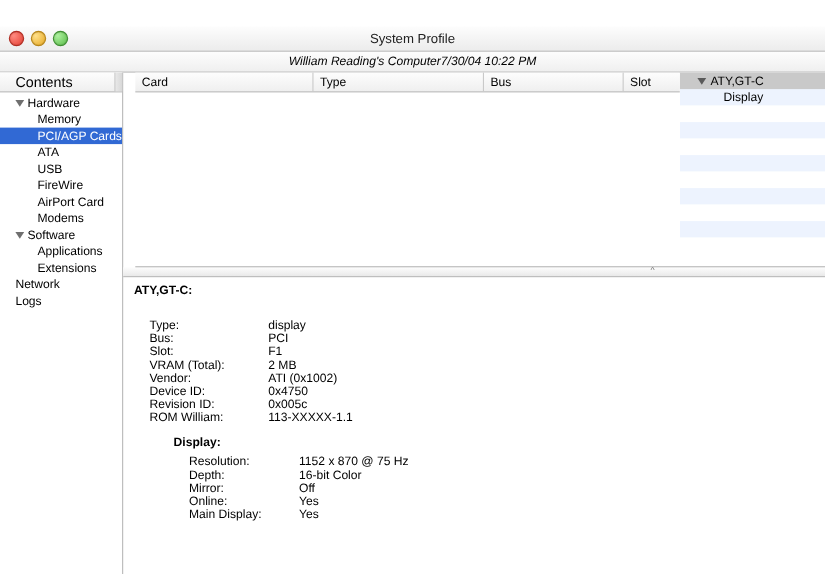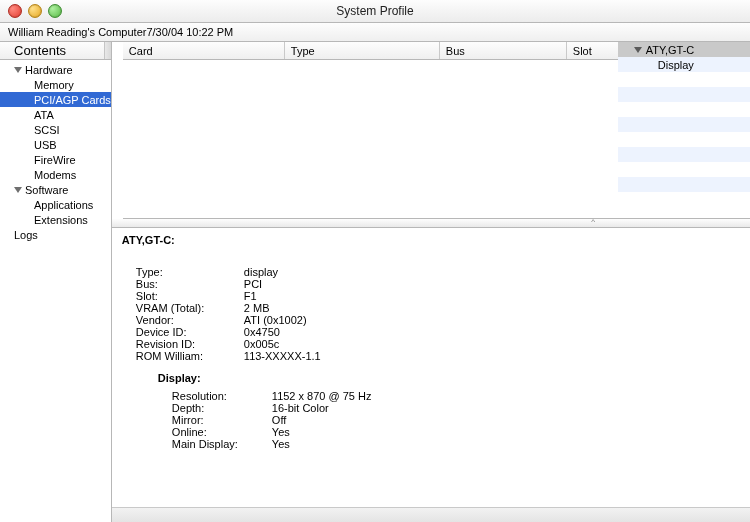--- a/index.html
+++ b/index.html
@@ -15,20 +15,21 @@
   }
   
   .titlebar {
     height: 22px;
     background: linear-gradient(#fdfdfd, #f5f5f5 45%, #ececec);
     border-bottom: 1px solid #b7b7b7;
     position: relative;
     display: flex;
     align-items: center;
     justify-content: center;
+    margin-top: 24px;
   }
   .traffic-lights {
     position: absolute;
     left: 8px;
     top: 4px;
     display: flex;
     gap: 6px;
   }
   .tl {
     width: 12px; height: 12px; border-radius: 50%;
@@ -41,24 +42,25 @@
     font-size: 12px;
     color: #222;
   }
   
   .headerbar {
     height: 18px;
     background: linear-gradient(#fdfdfd, #efefef);
     border-bottom: 1px solid #b7b7b7;
     display: flex;
     align-items: center;
-    justify-content: flex-start;
+    justify-content: center;
     padding: 0 8px;
     font-size: 11px;
     color: #000;
+    font-style: italic;
   }
   
   .main {
     display: flex;
     height: calc(522px - 22px - 18px - 1px);
   }
   .sidebar {
     width: 178px;
     border-right: 1px solid #b7b7b7;
     display: flex;
@@ -240,43 +242,46 @@
       <div class="tree-row indent2">
           <span>Memory</span>
         </div>
       <div class="tree-row indent2 sel">
           <span>PCI/AGP Cards</span>
         </div>
       <div class="tree-row indent2">
           <span>ATA</span>
         </div>
       <div class="tree-row indent2">
-          <span>SCSI</span>
-        </div>
-      <div class="tree-row indent2">
           <span>USB</span>
         </div>
       <div class="tree-row indent2">
           <span>FireWire</span>
+        </div>
+      <div class="tree-row indent2">
+          <span>AirPort Card</span>
         </div>
       <div class="tree-row indent2">
           <span>Modems</span>
         </div>
 
       <div class="tree-row indent1">
         <span class="tri"></span>
         <span>Software</span>
       </div>
       <div class="tree-row indent2">
           <span>Applications</span>
         </div>
       <div class="tree-row indent2">
           <span>Extensions</span>
         </div>
 
+      <div class="tree-row indent1">
+          <span>Network</span>
+        </div>
       <div class="tree-row indent1">
           <span>Logs</span>
         </div>
     </div>
   </div>
 
   <div class="rightpane">
 
     <div class="table-area">
       <div class="table-head">

